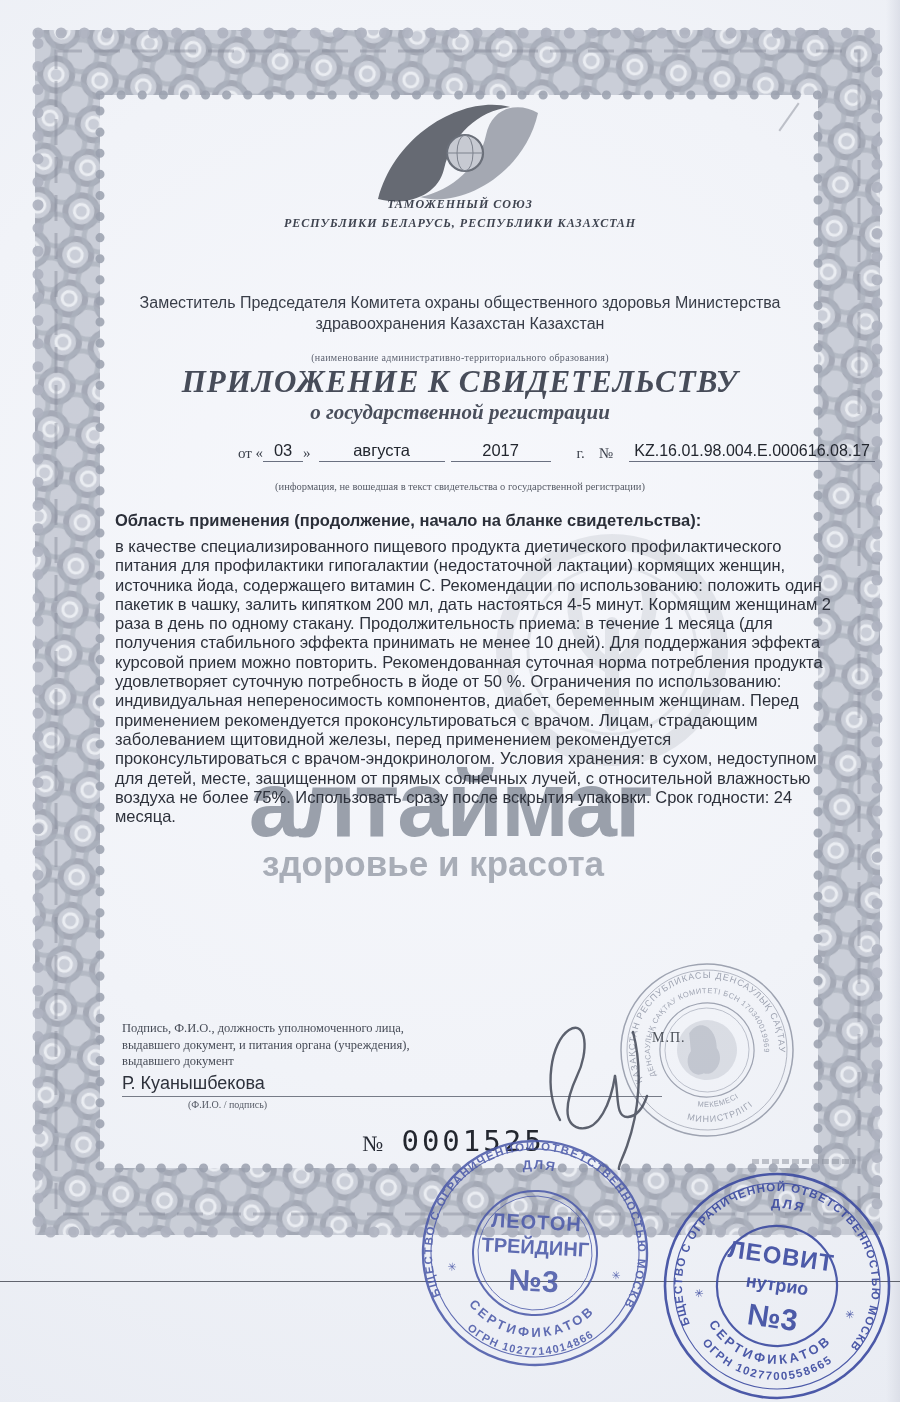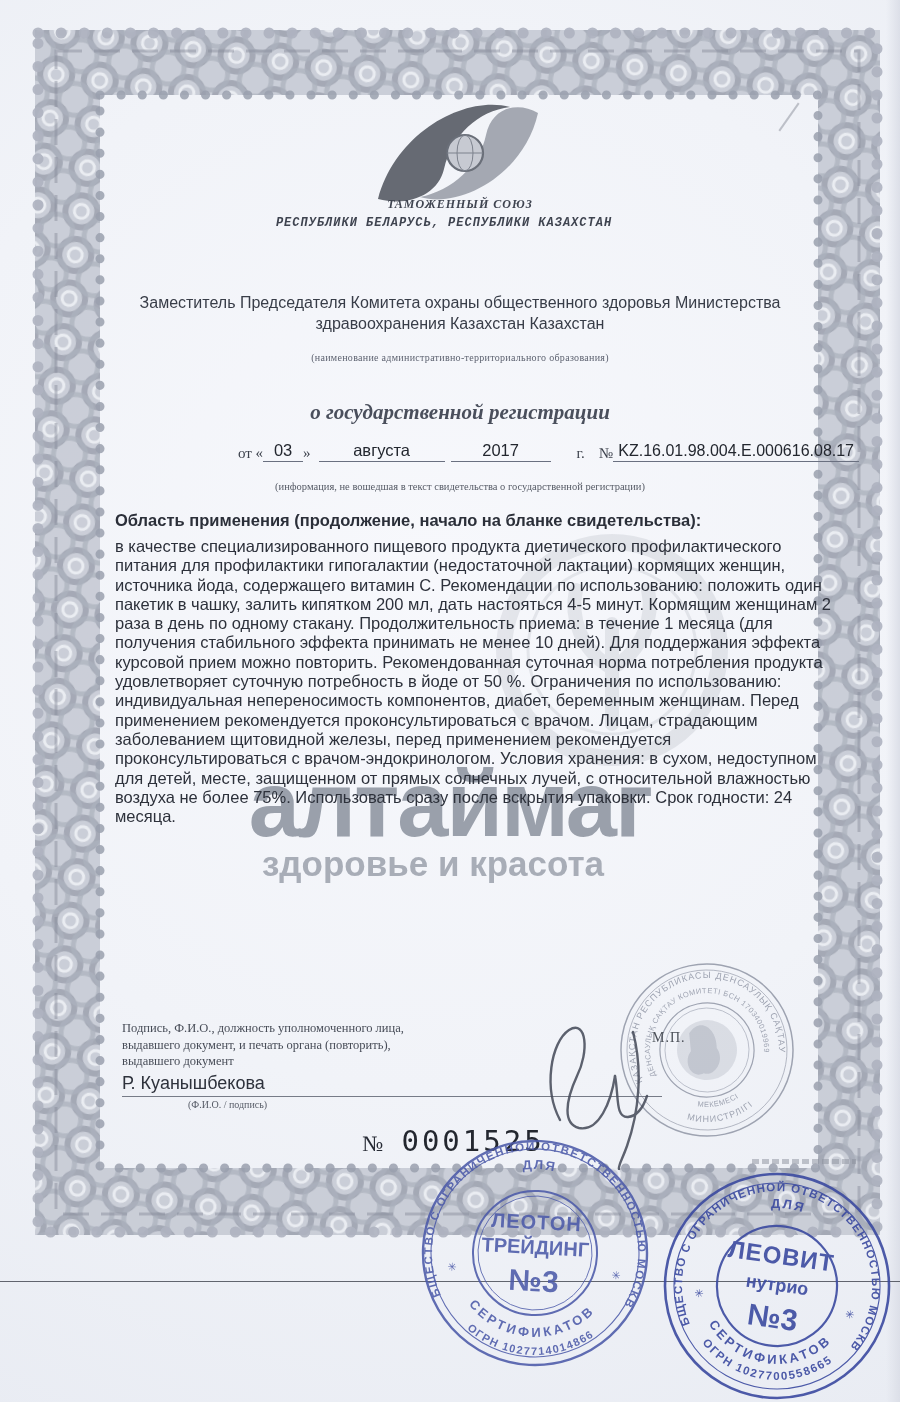--- a/index.html
+++ b/index.html
@@ -74,38 +74,39 @@
       <path d="M 80 -38 C 66 24 2 58 -38 46 C -6 40 22 14 28 -16 C 34 -44 60 -50 80 -38 Z" fill="#9ba0aa" opacity=".9"></path>
       <circle cx="7" cy="2" r="18" fill="#c7cad2" stroke="#6a6f79" stroke-width="2.2"></circle>
       <ellipse cx="7" cy="2" rx="8" ry="18" fill="none" stroke="#7d828d" stroke-width="1"></ellipse>
       <line x1="-11" y1="2" x2="25" y2="2" stroke="#7d828d" stroke-width="1"></line>
     </g>
   </svg>
 
   <div class="abs" style="left:788px;top:100px;width:2px;height:34px;background:#9296a1;transform:rotate(35deg);opacity:.55;"></div>
 
   <div class="abs ctr serif union-line" style="left:115px;top:198px;width:690px;">ТАМОЖЕННЫЙ СОЮЗ</div>
-  <div class="abs ctr serif union-line" style="left:99px;top:217px;width:690px;font-family:Liberation Mono, monospace;">РЕСПУБЛИКИ БЕЛАРУСЬ, РЕСПУБЛИКИ КАЗАХСТАН</div>
+  <div class="abs ctr serif union-line" style="left:115px;top:217px;width:690px;">РЕСПУБЛИКИ БЕЛАРУСЬ, РЕСПУБЛИКИ КАЗАХСТАН</div>
 
   <div class="abs ctr authority" style="left:100px;top:292px;width:720px;">Заместитель Председателя Комитета охраны общественного здоровья Министерства</div>
   <div class="abs ctr authority" style="left:100px;top:313px;width:720px;">здравоохранения Казахстан Казахстан</div>
 
   <div class="abs ctr serif tiny-note" style="left:115px;top:352px;width:690px;">(наименование административно-территориального образования)</div>
 
+  <div class="abs ctr serif title-main" style="left:90px;top:364px;width:740px;">ПРИЛОЖЕНИЕ К СВИДЕТЕЛЬСТВУ</div>
   <div class="abs ctr serif title-sub" style="left:90px;top:400px;width:740px;">о государственной регистрации</div>
 
   <div class="abs date-row serif" style="left:238px;top:441px;">
     <span>от «</span>
     <span class="fld" style="width:36px;">03</span>
     <span>»</span>
     <span class="fld" style="width:122px;margin-left:8px;">августа</span>
     <span class="fld" style="width:96px;margin-left:6px;">2017</span>
     <span style="margin-left:26px;">г.</span>
     <span style="margin-left:14px;">№</span>
-    <span class="fld" style="width:242px;margin-left:0;font-size:16px;">KZ.16.01.98.004.E.000616.08.17</span>
+    <span class="fld" style="width:242px;margin-left:16px;font-size:16px;">KZ.16.01.98.004.E.000616.08.17</span>
   </div>
   <div class="abs ctr serif" style="left:115px;top:481px;width:690px;font-size:10.5px;color:#565b66;">(информация, не вошедшая в текст свидетельства о государственной регистрации)</div>
 
   <div class="abs body-head" style="left:115px;top:511px;width:726px;">Область применения (продолжение, начало на бланке свидетельства):</div>
   <div class="abs body-text" style="left:115px;top:537px;width:726px;">в качестве специализированного пищевого продукта диетического профилактического питания для профилактики гипогалактии (недостаточной лактации) кормящих женщин, источника йода, содержащего витамин С. Рекомендации по использованию: положить один пакетик в чашку, залить кипятком 200 мл, дать настояться 4-5 минут. Кормящим женщинам 2 раза в день по одному стакану. Продолжительность приема: в течение 1 месяца (для получения стабильного эффекта принимать не менее 10 дней). Для поддержания эффекта курсовой прием можно повторить. Рекомендованная суточная норма потребления продукта удовлетворяет суточную потребность в йоде от 50 %. Ограничения по использованию: индивидуальная непереносимость компонентов, диабет, беременным женщинам. Перед применением рекомендуется проконсультироваться с врачом. Лицам, страдающим заболеванием щитовидной железы, перед применением рекомендуется проконсультироваться с врачом-эндокринологом. Условия хранения: в сухом, недоступном для детей, месте, защищенном от прямых солнечных лучей, с относительной влажностью воздуха не более 75%. Использовать сразу после вскрытия упаковки. Срок годности: 24 месяца.</div>
 
   <svg class="abs" style="left:611px;top:954px;" width="192" height="192" aria-hidden="true">
     <defs>
       <path id="seal-arc-top" d="M -59 41.3 A 72 72 0 1 1 59 41.3"></path>
       <path id="seal-arc-bot" d="M -36 62.4 A 72 72 0 0 0 36 62.4"></path>
@@ -130,21 +131,21 @@
       </text>
       <text font-size="7.5" letter-spacing=".5" text-anchor="middle">
         <textPath href="#seal-arc-ib" startOffset="50%">МЕКЕМЕСІ</textPath>
       </text>
     </g>
   </svg>
   <div class="abs mp" style="left:652px;top:1030px;">М.П.</div>
 
   <div class="abs serif sig-cap" style="left:122px;top:1020px;width:350px;">
     <div>Подпись, Ф.И.О.,  должность уполномоченного лица,</div>
-    <div>выдавшего документ, и печать органа (повторить),</div>
+    <div>выдавшего документ, и питания органа (учреждения),</div>
     <div>выдавшего документ</div>
   </div>
   <div class="abs sig-name" style="left:122px;top:1073px;">Р. Куанышбекова</div>
   <div class="abs" style="left:122px;top:1096px;width:540px;border-top:1px solid #767b87;"></div>
   <div class="abs serif sig-note" style="left:188px;top:1099px;">(Ф.И.О. / подпись)</div>
 
   <svg class="abs" style="left:505px;top:1018px;" width="180" height="152" aria-hidden="true">
     <g fill="none" stroke="#434857" stroke-width="2.4" stroke-linecap="round" opacity=".85">
       <path d="M 55 102 C 38 70 46 24 64 12 C 82 1 84 34 72 58 C 60 84 58 106 74 110 C 94 114 106 84 110 58"></path>
       <path d="M 110 58 C 114 78 110 100 123 99 C 133 98 139 87 142 78"></path>

